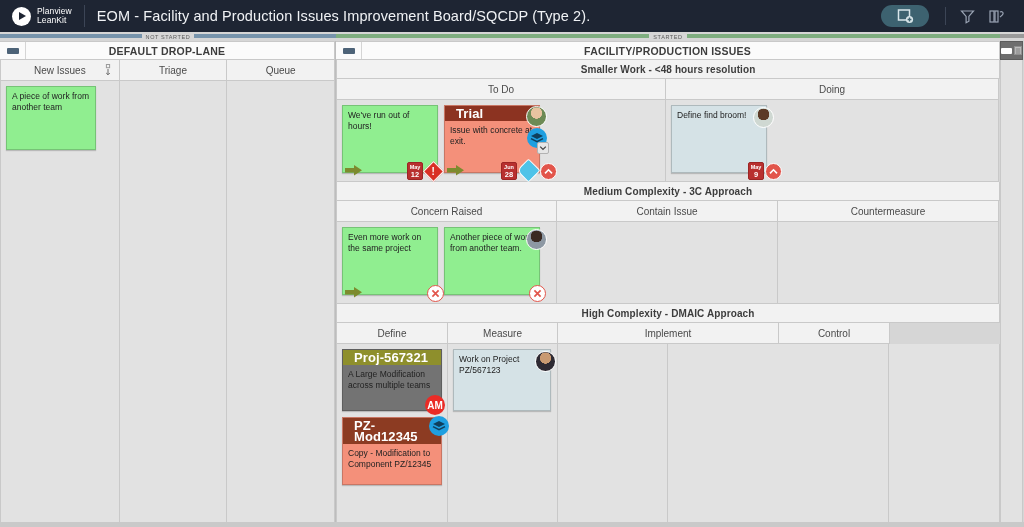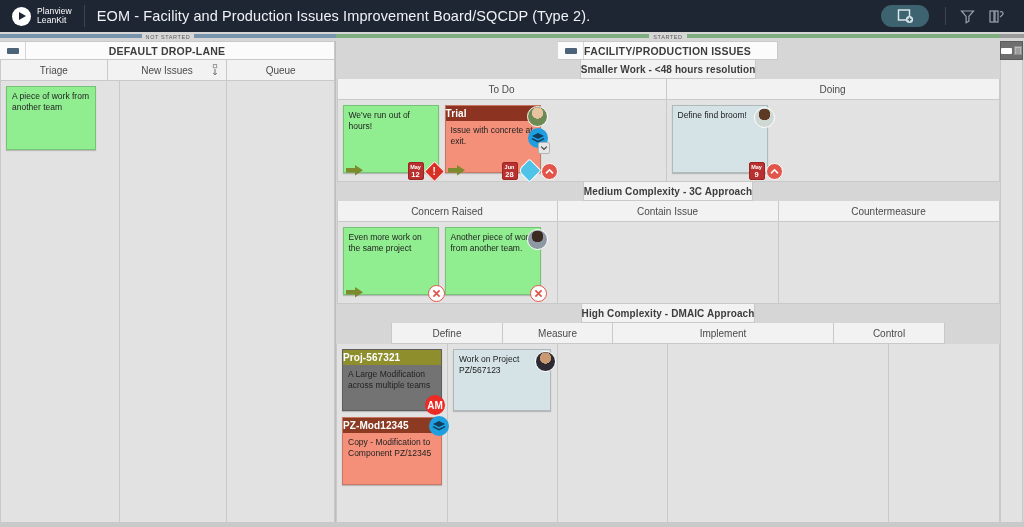--- a/index.html
+++ b/index.html
@@ -57,21 +57,21 @@
   #strip-started { width: 664px; }
   #strip-started .bar { background: #7fae80; }
   #strip-right { width: 24px; }
   #strip-right .bar { background: #9a9a9a; }
 
   
   #lanes { position: absolute; top: 9px; left: 0; width: 912px; height: 486px; display: flex; }
 
   .lane-col { height: 100%; display: flex; flex-direction: column; }
   #lane-notstarted { width: 336px; border-right: 1px solid #bdbdbd; }
-  #lane-started { width: 664px; align-items: center; }
+  #lane-started { width: 664px; }
   #lane-collapsed { width: 24px; }
 
   
   .lane-title-row {
     height: 19px; background: #fbfbfb; border: 1px solid #c9c9c9; border-left: 0;
     display: flex; align-items: center; position: relative;
   }
   .collapse-box {
     width: 26px; height: 17px; background: #fbfbfb;
     border-right: 1px solid #d5d5d5; display: flex; align-items: center; justify-content: center; flex: none;
@@ -108,22 +108,22 @@
   .col-body:first-child { border-left: 1px solid #c9c9c9; }
 
   
   .card {
     width: 94px; position: relative;
     border: 1px solid rgba(0,0,0,.18);
     box-shadow: 0 1px 1px rgba(0,0,0,.18);
     font-size: 8.5px; line-height: 11px; color: #222;
   }
   .card-header {
-    font-size: 10px; font-weight: bold; color: #ffffff;
-    padding: 2px 0; line-height: 11px; letter-spacing: .1px;
+    font-size: 13px; font-weight: bold; color: #ffffff;
+    padding: 2px 11px; line-height: 11px; letter-spacing: .1px;
   }
   .card-body { padding: 4px 5px 4px 5px; }
   .card-text { word-wrap: break-word; }
 
   .card.green { background: #90ee90; }
   .card.blue  { background: #d5e2e6; }
   .card.salmon{ background: #f4907a; }
   .card.yellow{ background: #737373; }
 
   .hdr-darkred { background: #8c3321; }
@@ -261,31 +261,31 @@
 
     <div class="lane-col" id="lane-notstarted">
       <div class="lane-title-row">
         <div class="collapse-box">
           <span class="collapse-mark"></span>
         </div>
         <div class="lane-title">DEFAULT DROP-LANE</div>
       </div>
 
       <div class="col-headers">
-        <div class="col-head" style="width:108px">
-          <span>Triage</span>
-        </div>
         <div class="col-head" style="width:120px">
           <span>New Issues</span>
           <span class="sort-ico">
             <svg width="6" height="12" viewBox="0 0 6 12">
               <rect x="1.4" y="0.5" width="3.2" height="3.2" fill="none" stroke="#9a9a9a" stroke-width="1"></rect>
               <path d="M3 5v5.6M1.2 9l1.8 1.8L4.8 9" fill="none" stroke="#6a6a6a" stroke-width="1"></path>
             </svg>
           </span>
+        </div>
+        <div class="col-head" style="width:108px">
+          <span>Triage</span>
         </div>
         <div class="col-head" style="width:108px">
           <span>Queue</span>
         </div>
       </div>
 
       <div class="col-body-row" style="flex:1">
         <div class="col-body" style="width:120px">
           <div class="card green" style="width:90px;height:64px">
             <div class="card-body">

